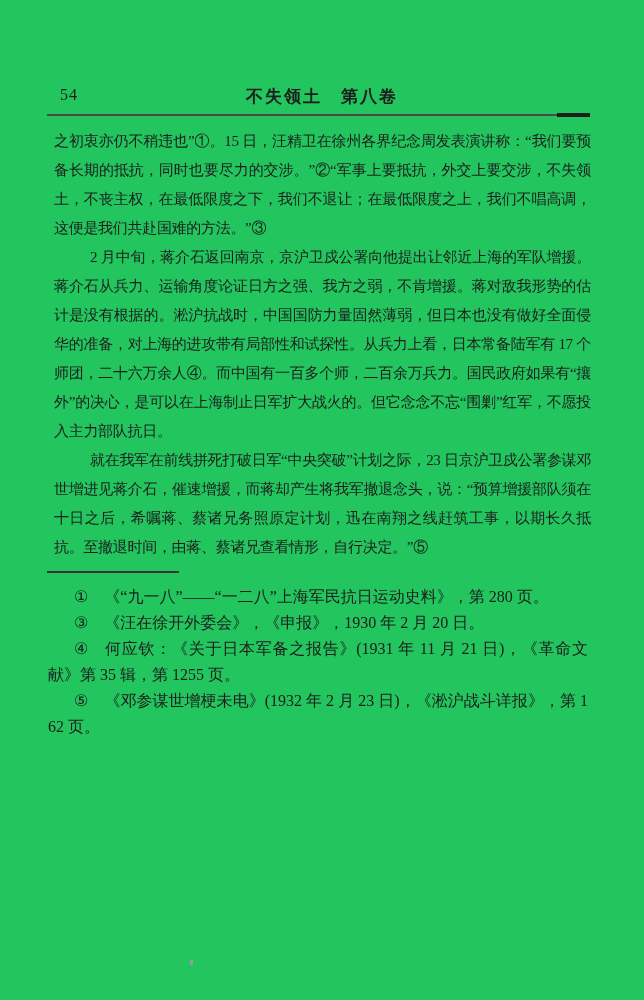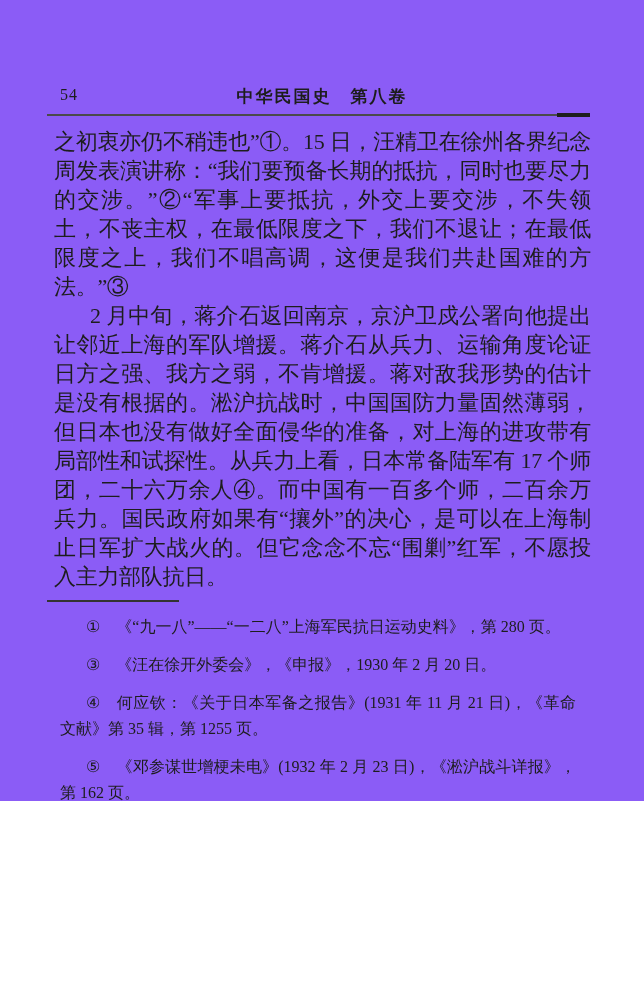--- a/index.html
+++ b/index.html
@@ -1,20 +1,20 @@
 <!DOCTYPE html>
 <html><head>
 <meta charset="utf-8">
 <style>
   html, body { margin: 0; padding: 0; }
   .page {
     position: relative;
     width: 644px;
-    height: 801px;
-    background: #8b5cf6;
+    height: 1000px;
+    background: #22c55e;
     overflow: hidden;
     font-family: "Liberation Serif", "DejaVu Serif", serif;
     color: #1d1d1d;
   }
   
   .page-num {
     position: absolute;
     left: 60px;
     top: 86px;
     font-size: 16px;
@@ -48,21 +48,21 @@
   }
   
   .content {
     position: absolute;
     left: 54px;
     top: 127px;
     width: 537px;
   }
   .body-text p {
     margin: 0;
-    font-size: 22px;
+    font-size: 15px;
     line-height: 29px;
     letter-spacing: -0.3px;
     text-align: justify;
     text-indent: 36px;
     word-break: break-all;
   }
   .body-text p.continued { text-indent: 0; }
   
   .fn-rule {
     margin-top: 9px;
@@ -75,50 +75,51 @@
     margin-top: 11px;
     margin-left: -6px;
     width: 540px;
   }
   .footnote {
     font-size: 16px;
     line-height: 26px;
     text-align: justify;
     text-indent: 26px;
     word-break: break-all;
-    margin: 12px;
+    margin: 0;
   }
   .fn-marker { margin-right: 16px; }
   
   .speck {
     position: absolute;
     left: 190px;
     top: 960px;
     width: 3px;
     height: 5px;
     background: #9a9a9a;
   }
 </style>
 </head>
 <body>
 
 <div class="page">
 
   <span class="page-num">54</span>
 
-  <span class="head-title">中华民国史　第八卷</span>
+  <span class="head-title">不失领土　第八卷</span>
 
   <div class="header-rule"></div>
   <div class="header-rule-mark"></div>
 
   <div class="content">
 
     <div class="body-text">
       <p class="continued">之初衷亦仍不稍违也”①。15 日，汪精卫在徐州各界纪念周发表演讲称：“我们要预备长期的抵抗，同时也要尽力的交涉。”②“军事上要抵抗，外交上要交涉，不失领土，不丧主权，在最低限度之下，我们不退让；在最低限度之上，我们不唱高调，这便是我们共赴国难的方法。”③</p>
       <p>2 月中旬，蒋介石返回南京，京沪卫戍公署向他提出让邻近上海的军队增援。蒋介石从兵力、运输角度论证日方之强、我方之弱，不肯增援。蒋对敌我形势的估计是没有根据的。淞沪抗战时，中国国防力量固然薄弱，但日本也没有做好全面侵华的准备，对上海的进攻带有局部性和试探性。从兵力上看，日本常备陆军有 17 个师团，二十六万余人④。而中国有一百多个师，二百余万兵力。国民政府如果有“攘外”的决心，是可以在上海制止日军扩大战火的。但它念念不忘“围剿”红军，不愿投入主力部队抗日。</p>
+      <p>就在我军在前线拼死打破日军“中央突破”计划之际，23 日京沪卫戍公署参谋邓世增进见蒋介石，催速增援，而蒋却产生将我军撤退念头，说：“预算增援部队须在十日之后，希嘱蒋、蔡诸兄务照原定计划，迅在南翔之线赶筑工事，以期长久抵抗。至撤退时间，由蒋、蔡诸兄查看情形，自行决定。”⑤</p>
     </div>
 
     <div class="fn-rule"></div>
 
     <div class="footnotes">
       <p class="footnote">
         <span class="fn-marker">①</span><span>《“九一八”——“一二八”上海军民抗日运动史料》，第 280 页。</span>
       </p>
       <p class="footnote">
         <span class="fn-marker">③</span><span>《汪在徐开外委会》，《申报》，1930 年 2 月 20 日。</span>

